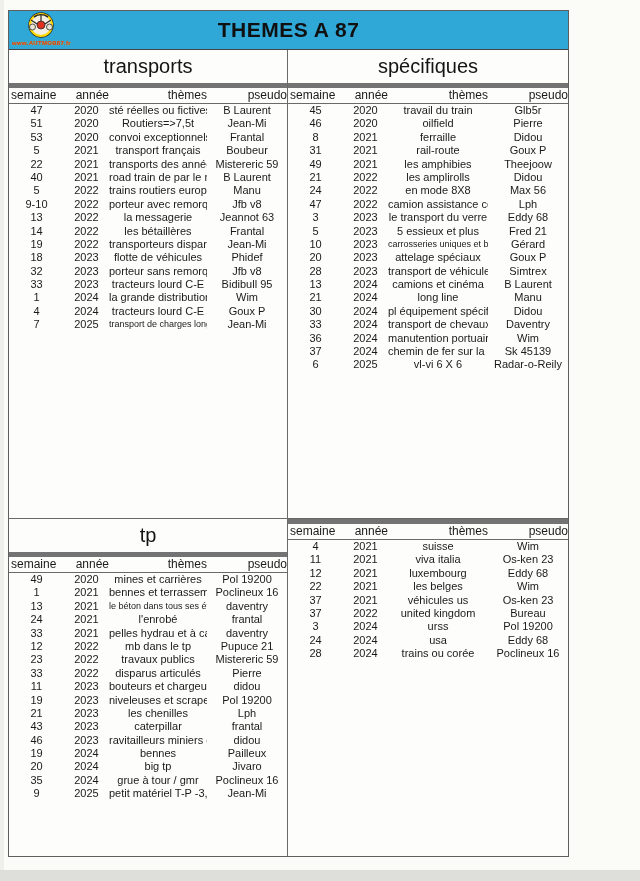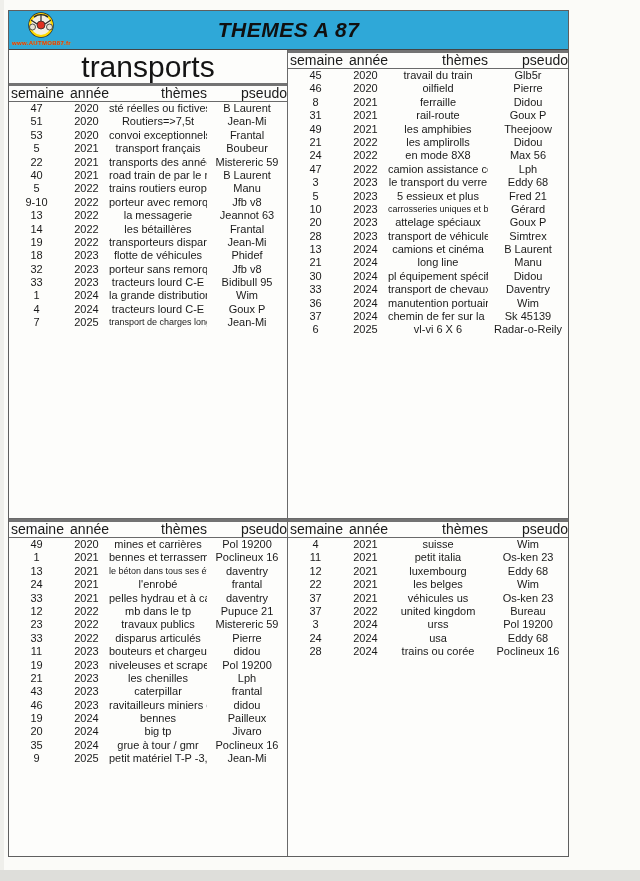--- a/index.html
+++ b/index.html
@@ -16,43 +16,43 @@
   .sheet{
     position:absolute;left:8px;top:10px;width:559px;
     border:1px solid #5f5f5f;background:#fdfdfb;
   }
   .titlebar{
     position:relative;height:38px;background:#2fa8d8;
     border-bottom:1px solid #444;
   }
   .titlebar h1{
     margin:0;text-align:center;line-height:38px;
-    font-size:21px;font-weight:bold;color:#101010;letter-spacing:.5px;font-style:italic;
+    font-size:21px;font-weight:bold;color:#101010;letter-spacing:.5px;
   }
   .logo{position:absolute;left:3px;top:0;width:58px;height:40px;}
   .logo svg{display:block;margin:1px auto 0;}
   .logo .url{
     display:block;text-align:center;font-size:6px;font-weight:bold;line-height:6px;
     color:#d42b1e;text-shadow:0 0 1px #ffd900;letter-spacing:.3px;white-space:nowrap;
   }
 
   .section{display:grid;grid-template-columns:279px 280px;}
   .section.top{height:468px;border-bottom:1px solid #6a6a6a;}
   .section.bottom{height:337px;}
   .quad{overflow:hidden;}
   .quad.left{border-right:1px solid #6a6a6a;}
 
   .table-title{
-    text-align:center;font-size:30px;line-height:33px;height:33px;
+    text-align:center;font-size:20px;line-height:33px;height:33px;
     color:#141414;
   }
   .thead{
     display:grid;grid-template-columns:55px 45px 1fr 80px;
-    height:15px;line-height:15px;font-size:14px;
-    border-top:3px solid #737373;border-bottom:1px solid #6a6a6a;
+    height:15px;line-height:15px;font-size:12px;
+    border-top:5px solid #737373;border-bottom:1px solid #6a6a6a;
   }
   .thead .cell{text-align:right;}
   .thead .cell:first-child{text-align:left;padding-left:2px;}
   .tbody .trow{
     display:grid;grid-template-columns:55px 45px 1fr 80px;
     height:13.4px;line-height:13.4px;font-size:11px;
   }
   .cell{text-align:center;white-space:nowrap;overflow:hidden;}
   .cell.tight{font-size:9px;}
 </style>
@@ -187,20 +187,21 @@
           </div>
           <div class="trow">
             <div class="cell">7</div>
             <div class="cell">2025</div>
             <div class="cell tight">transport de charges longues</div>
             <div class="cell">Jean-Mi</div>
           </div>
         </div>
     </div>
     <div class="quad">
+      <div class="table-title">spécifiques</div>
       <div class="thead">
           <div class="cell">semaine</div>
           <div class="cell">année</div>
           <div class="cell">thèmes</div>
           <div class="cell">pseudo</div>
         </div>
       <div class="tbody">
           <div class="trow">
             <div class="cell">45</div>
             <div class="cell">2020</div>
@@ -320,20 +321,21 @@
             <div class="cell">2025</div>
             <div class="cell">vl-vi 6 X 6</div>
             <div class="cell">Radar-o-Reily</div>
           </div>
         </div>
     </div>
   </div>
 
   <div class="section bottom">
     <div class="quad left">
+      <div class="table-title">tp</div>
       <div class="thead">
           <div class="cell">semaine</div>
           <div class="cell">année</div>
           <div class="cell">thèmes</div>
           <div class="cell">pseudo</div>
         </div>
       <div class="tbody">
           <div class="trow">
             <div class="cell">49</div>
             <div class="cell">2020</div>
@@ -448,21 +450,21 @@
       <div class="tbody">
           <div class="trow">
             <div class="cell">4</div>
             <div class="cell">2021</div>
             <div class="cell">suisse</div>
             <div class="cell">Wim</div>
           </div>
           <div class="trow">
             <div class="cell">11</div>
             <div class="cell">2021</div>
-            <div class="cell">petit italia</div>
+            <div class="cell">viva italia</div>
             <div class="cell">Os-ken 23</div>
           </div>
           <div class="trow">
             <div class="cell">12</div>
             <div class="cell">2021</div>
             <div class="cell">luxembourg</div>
             <div class="cell">Eddy 68</div>
           </div>
           <div class="trow">
             <div class="cell">22</div>

